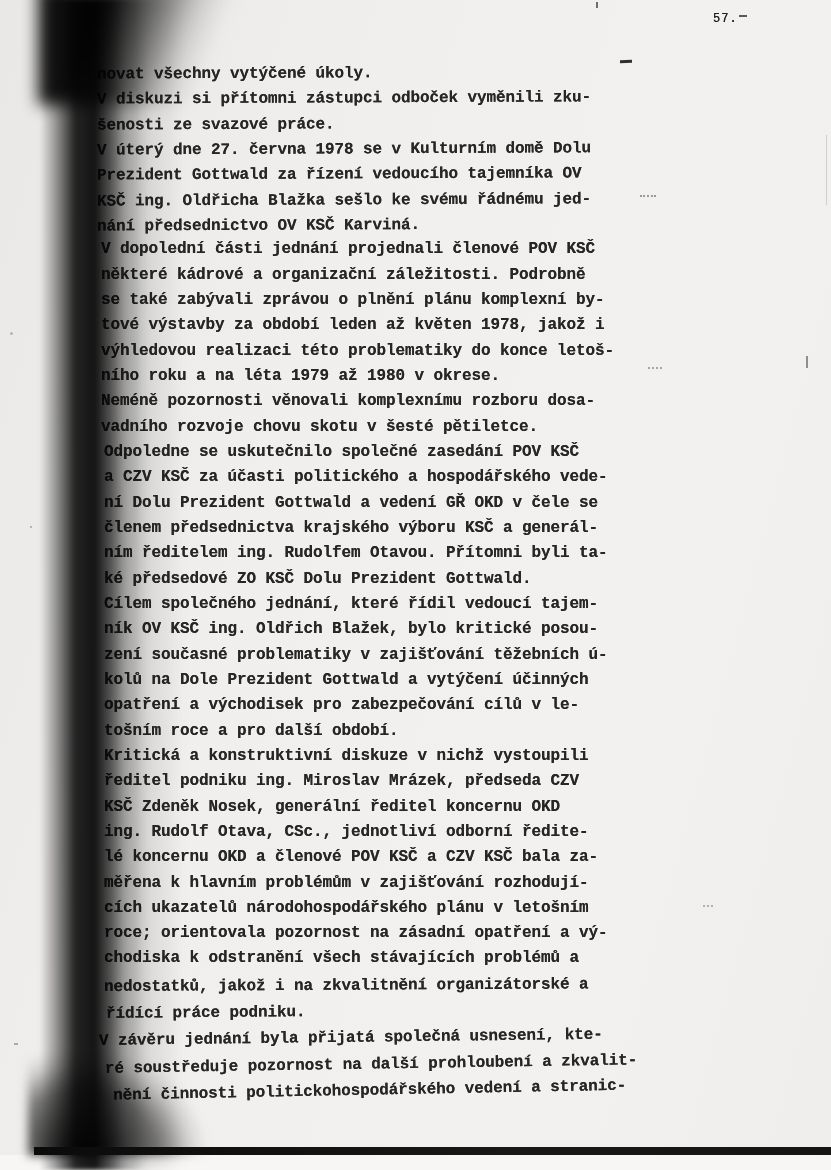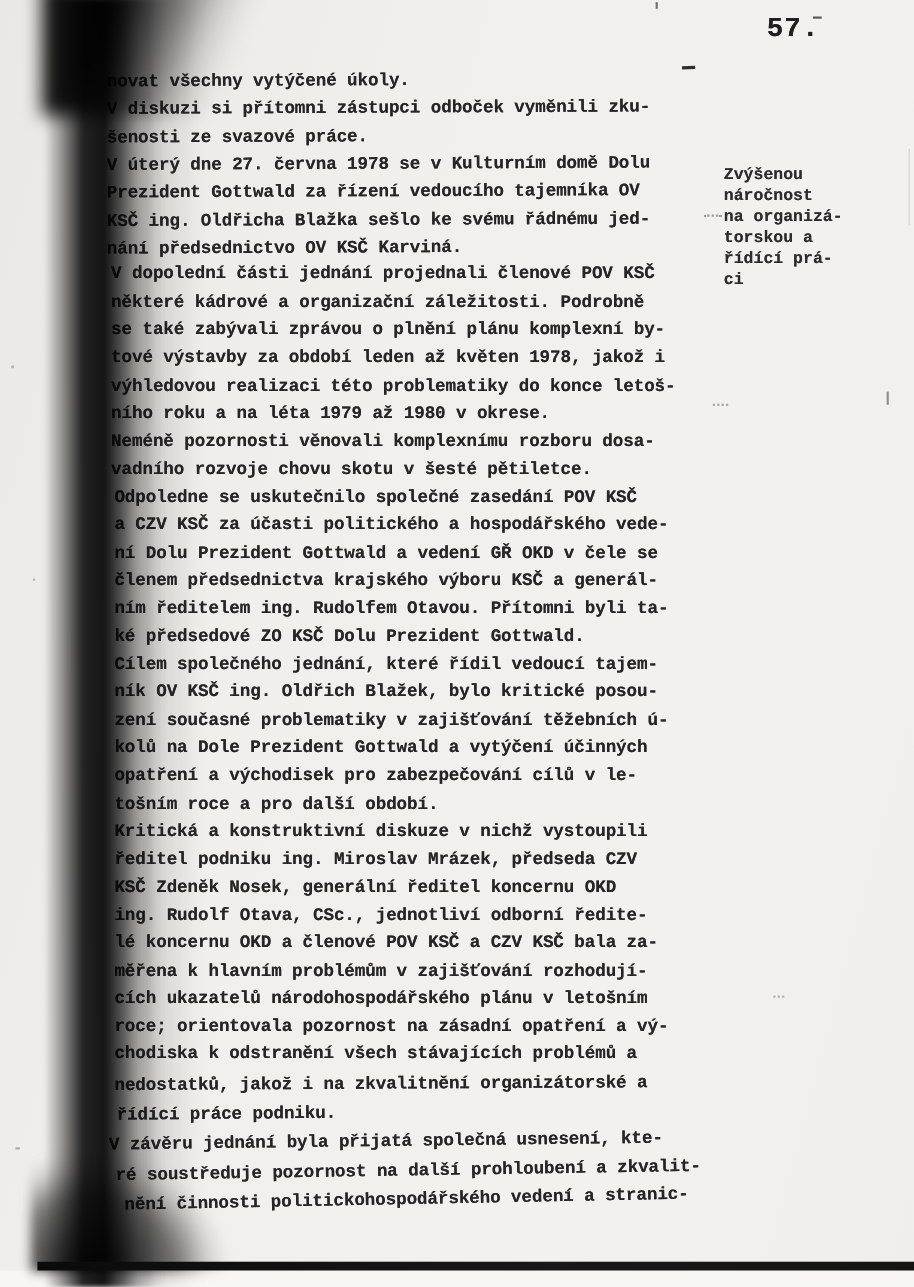--- a/index.html
+++ b/index.html
@@ -52,25 +52,25 @@
     white-space: pre;
     font-size: 15px;
     font-weight: 700;
     line-height: 19px;
     height: 19px;
     text-shadow: 0 0 0.5px rgba(40,40,40,0.7);
   }
 
   .page-number {
     position: absolute;
-    left: 697px;
+    left: 713px;
     top: 12px;
     z-index: 2;
-    font-size: 25px;
-    font-weight: 700;
+    font-size: 12px;
+    font-weight: 400;
     color: #1f1f1f;
     letter-spacing: 1px;
     text-shadow: 0 0 0.6px rgba(20,20,20,0.8);
   }
 
   
   .shadow-band {
     position: absolute;
     top: 0; left: 40px;
     width: 110px; height: 1170px;
@@ -196,28 +196,20 @@
       <div class="body-line">cích ukazatelů národohospodářského plánu v letošním</div>
       <div class="body-line">roce; orientovala pozornost na zásadní opatření a vý-</div>
       <div class="body-line">chodiska k odstranění všech stávajících problémů a</div>
       <div class="body-line">nedostatků, jakož i na zkvalitnění organizátorské a</div>
       <div class="body-line">řídící práce podniku.</div>
       <div class="body-line">V závěru jednání byla přijatá společná usnesení, kte-</div>
       <div class="body-line">ré soustředuje pozornost na další prohloubení a zkvalit-</div>
       <div class="body-line">nění činnosti politickohospodářského vedení a stranic-</div>
     </div>
 
-  <div class="margin-note">
-      <div class="note-line">Zvýšenou</div>
-      <div class="note-line">náročnost</div>
-      <div class="note-line">na organizá-</div>
-      <div class="note-line">torskou a</div>
-      <div class="note-line">řídící prá-</div>
-      <div class="note-line">ci</div>
-    </div>
 
   <div class="shadow-band"></div>
   <div class="shadow-penumbra"></div>
   <div class="shadow-top"></div>
   <div class="shadow-flare"></div>
   <div class="bottom-edge"></div>
   <div class="below-edge"></div>
 
   <div class="speck s1"></div>
   <div class="speck s2"></div>

